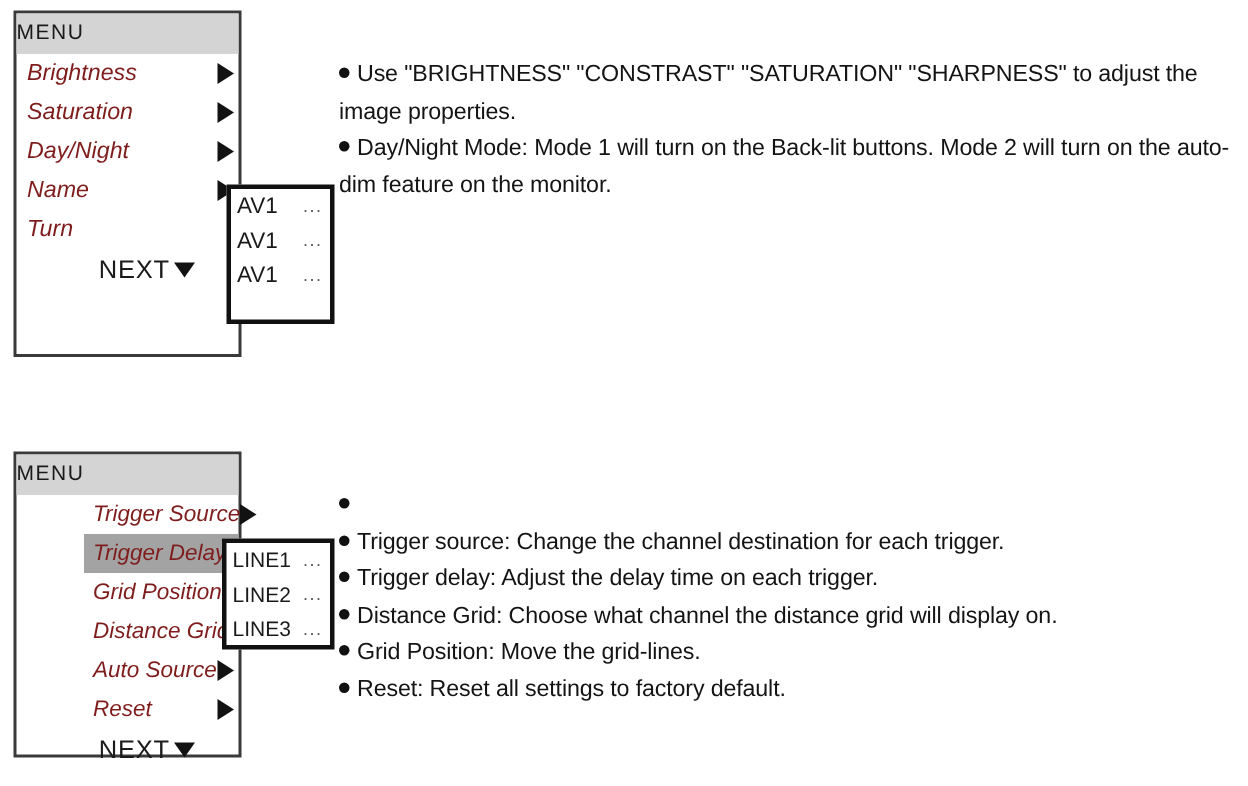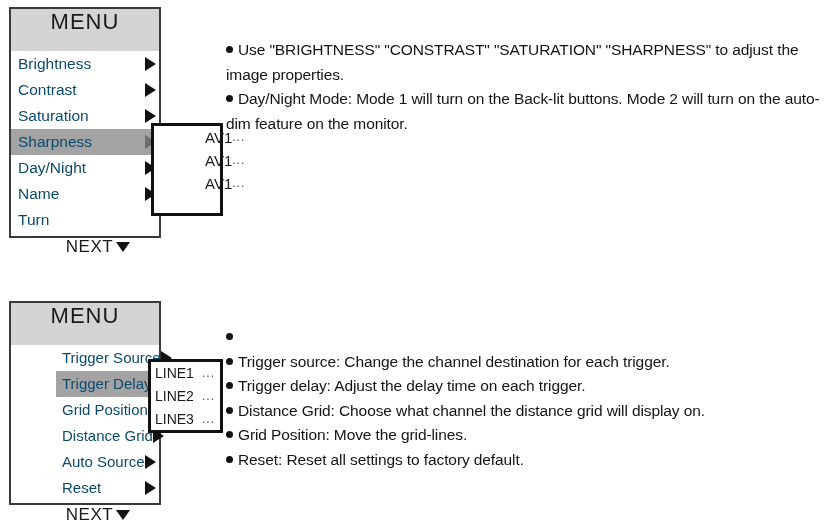--- a/index.html
+++ b/index.html
@@ -21,25 +21,25 @@
     position: absolute;
     border: 2px solid #3a3a3a;
     background: #ffffff;
     box-sizing: border-box;
   }
   .menu-panel.panel-1 { left: 9px;  top: 7px;   width: 152px; height: 231px; }
   .menu-panel.panel-2 { left: 9px;  top: 301px; width: 152px; height: 204px; }
 
   .menu-title {
     background: #d4d4d4;
-    text-align: center;
-    font-size: 22px;
+    text-align: left;
+    font-size: 14px;
     letter-spacing: 1px;
     color: #1a1a1a;
-    height: 42px;
+    height: 27px;
     line-height: 25px;
     box-sizing: border-box;
   }
 
   .menu-rows {
     padding: 0;
   }
 
   .menu-row {
     position: relative;
@@ -49,21 +49,21 @@
     align-items: center;
     justify-content: space-between;
     padding: 0 2px 0 7px;
     box-sizing: border-box;
     font-size: 15.5px;
     white-space: nowrap;
   }
   .menu-row.wide-label { font-size: 15px; padding-left: 6px; margin-left: 45px; }
   .menu-row.selected { background: #a3a3a3; }
 
-  .row-label { color: #0c4a6e; }
+  .row-label { color: #7f1d1d; font-style: italic; }
 
   .arrow-icon {
     width: 0;
     height: 0;
     border-top: 7px solid transparent;
     border-bottom: 7px solid transparent;
     border-left: 11px solid #121212;
     flex: none;
     margin-right: 1px;
   }
@@ -107,21 +107,21 @@
     display: flex;
     align-items: center;
     justify-content: space-between;
     height: 23px;
     line-height: 23px;
     font-size: 14px;
     padding: 0 5px 0 4px;
     box-sizing: border-box;
     white-space: nowrap;
   }
-  .submenu.sub-1 .submenu-row { font-size: 15px; margin-left: 47px; }
+  .submenu.sub-1 .submenu-row { font-size: 15px; }
   .submenu-row .dots {
     color: #555;
     font-size: 12px;
     letter-spacing: 1px;
   }
 
   
   .note-block {
     position: absolute;
     font-size: 15.5px;
@@ -153,34 +153,26 @@
 
 <div class="menu-panel panel-1">
   <div class="menu-title">MENU</div>
   <div class="menu-rows">
 
     <div class="menu-row">
       <span class="row-label">Brightness</span>
       <span class="arrow-icon"></span>
     </div>
 
-    <div class="menu-row">
-      <span class="row-label">Contrast</span>
-      <span class="arrow-icon"></span>
-    </div>
 
     <div class="menu-row">
       <span class="row-label">Saturation</span>
       <span class="arrow-icon"></span>
     </div>
 
-    <div class="menu-row selected">
-      <span class="row-label">Sharpness</span>
-      <span class="arrow-icon"></span>
-    </div>
 
     <div class="menu-row">
       <span class="row-label">Day/Night</span>
       <span class="arrow-icon"></span>
     </div>
 
     <div class="menu-row">
       <span class="row-label">Name</span>
       <span class="arrow-icon"></span>
     </div>

